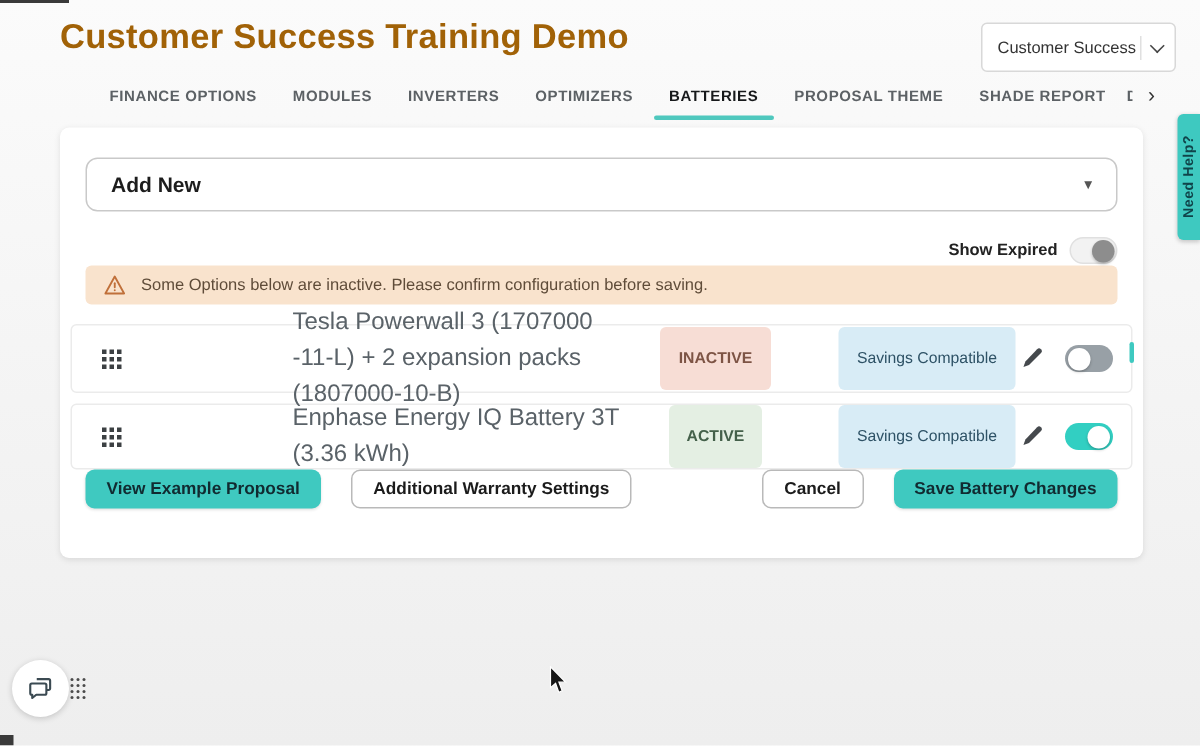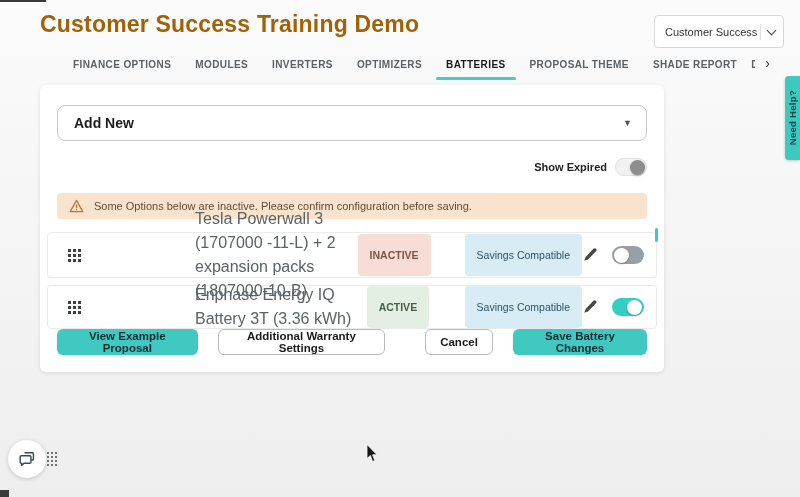--- a/index.html
+++ b/index.html
@@ -47,21 +47,21 @@
     background:#3ec9c0; border-radius:4px 0 0 4px; box-shadow:0 1px 3px rgba(0,0,0,.2);
     display:flex; align-items:center; justify-content:center; cursor:pointer;
   }
   .need-help span {
     writing-mode:vertical-rl; transform:rotate(180deg);
     font-size:9.5px; font-weight:bold; color:#10444a; letter-spacing:.3px;
   }
 
   
   .card {
-    position:absolute; left:40px; top:85px; width:624px; height:287px;
+    position:absolute; left:40px; top:85px; width:722px; height:287px;
     background:#fff; border-radius:6px; box-shadow:0 1px 4px rgba(0,0,0,.10);
     padding:20px 17px 0;
   }
   .add-new {
     height:36px; border:1px solid #c9c9c9; border-radius:8px; background:#fff;
     display:flex; align-items:center; padding:0 14px 0 16px; cursor:pointer;
   }
   .add-new .lbl { flex:1; font-size:14px; font-weight:600; color:#1d1d1d; }
   .add-new .caret { font-size:9px; color:#555; }
 
@@ -70,21 +70,21 @@
   .toggle { position:relative; width:32px; height:18px; border-radius:9px; cursor:pointer; flex:0 0 auto; }
   .toggle .knob { position:absolute; top:1.5px; width:15px; height:15px; border-radius:50%; background:#fff; box-shadow:0 1px 2px rgba(0,0,0,.25); }
   .toggle.gray-off { background:#f2f2f2; border:1px solid #e0e0e0; }
   .toggle.gray-off .knob { right:1px; top:1px; background:#8d8d8d; }
   .toggle.off { background:#98a0a6; }
   .toggle.off .knob { left:2px; }
   .toggle.on { background:#32cfc2; }
   .toggle.on .knob { right:2px; }
 
   .warning {
-    margin-top:16px; background:#f9e3cd; border-radius:4px; padding:6px 12px;
+    margin-top:0; background:#f9e3cd; border-radius:4px; padding:6px 12px;
     display:flex; align-items:center; gap:10px; height:26px;
   }
   .warning .txt { font-size:11px; color:#5f4c39; }
 
   .rows { margin:13px -10px 0; }
   .row {
     border:1px solid #ebebeb; border-radius:4px; background:#fff;
     display:flex; align-items:center; padding:0 12px 0 20px; margin-bottom:7px;
   }
   .row-1 { height:46px; } .row-2 { height:44px; margin-bottom:0; }

